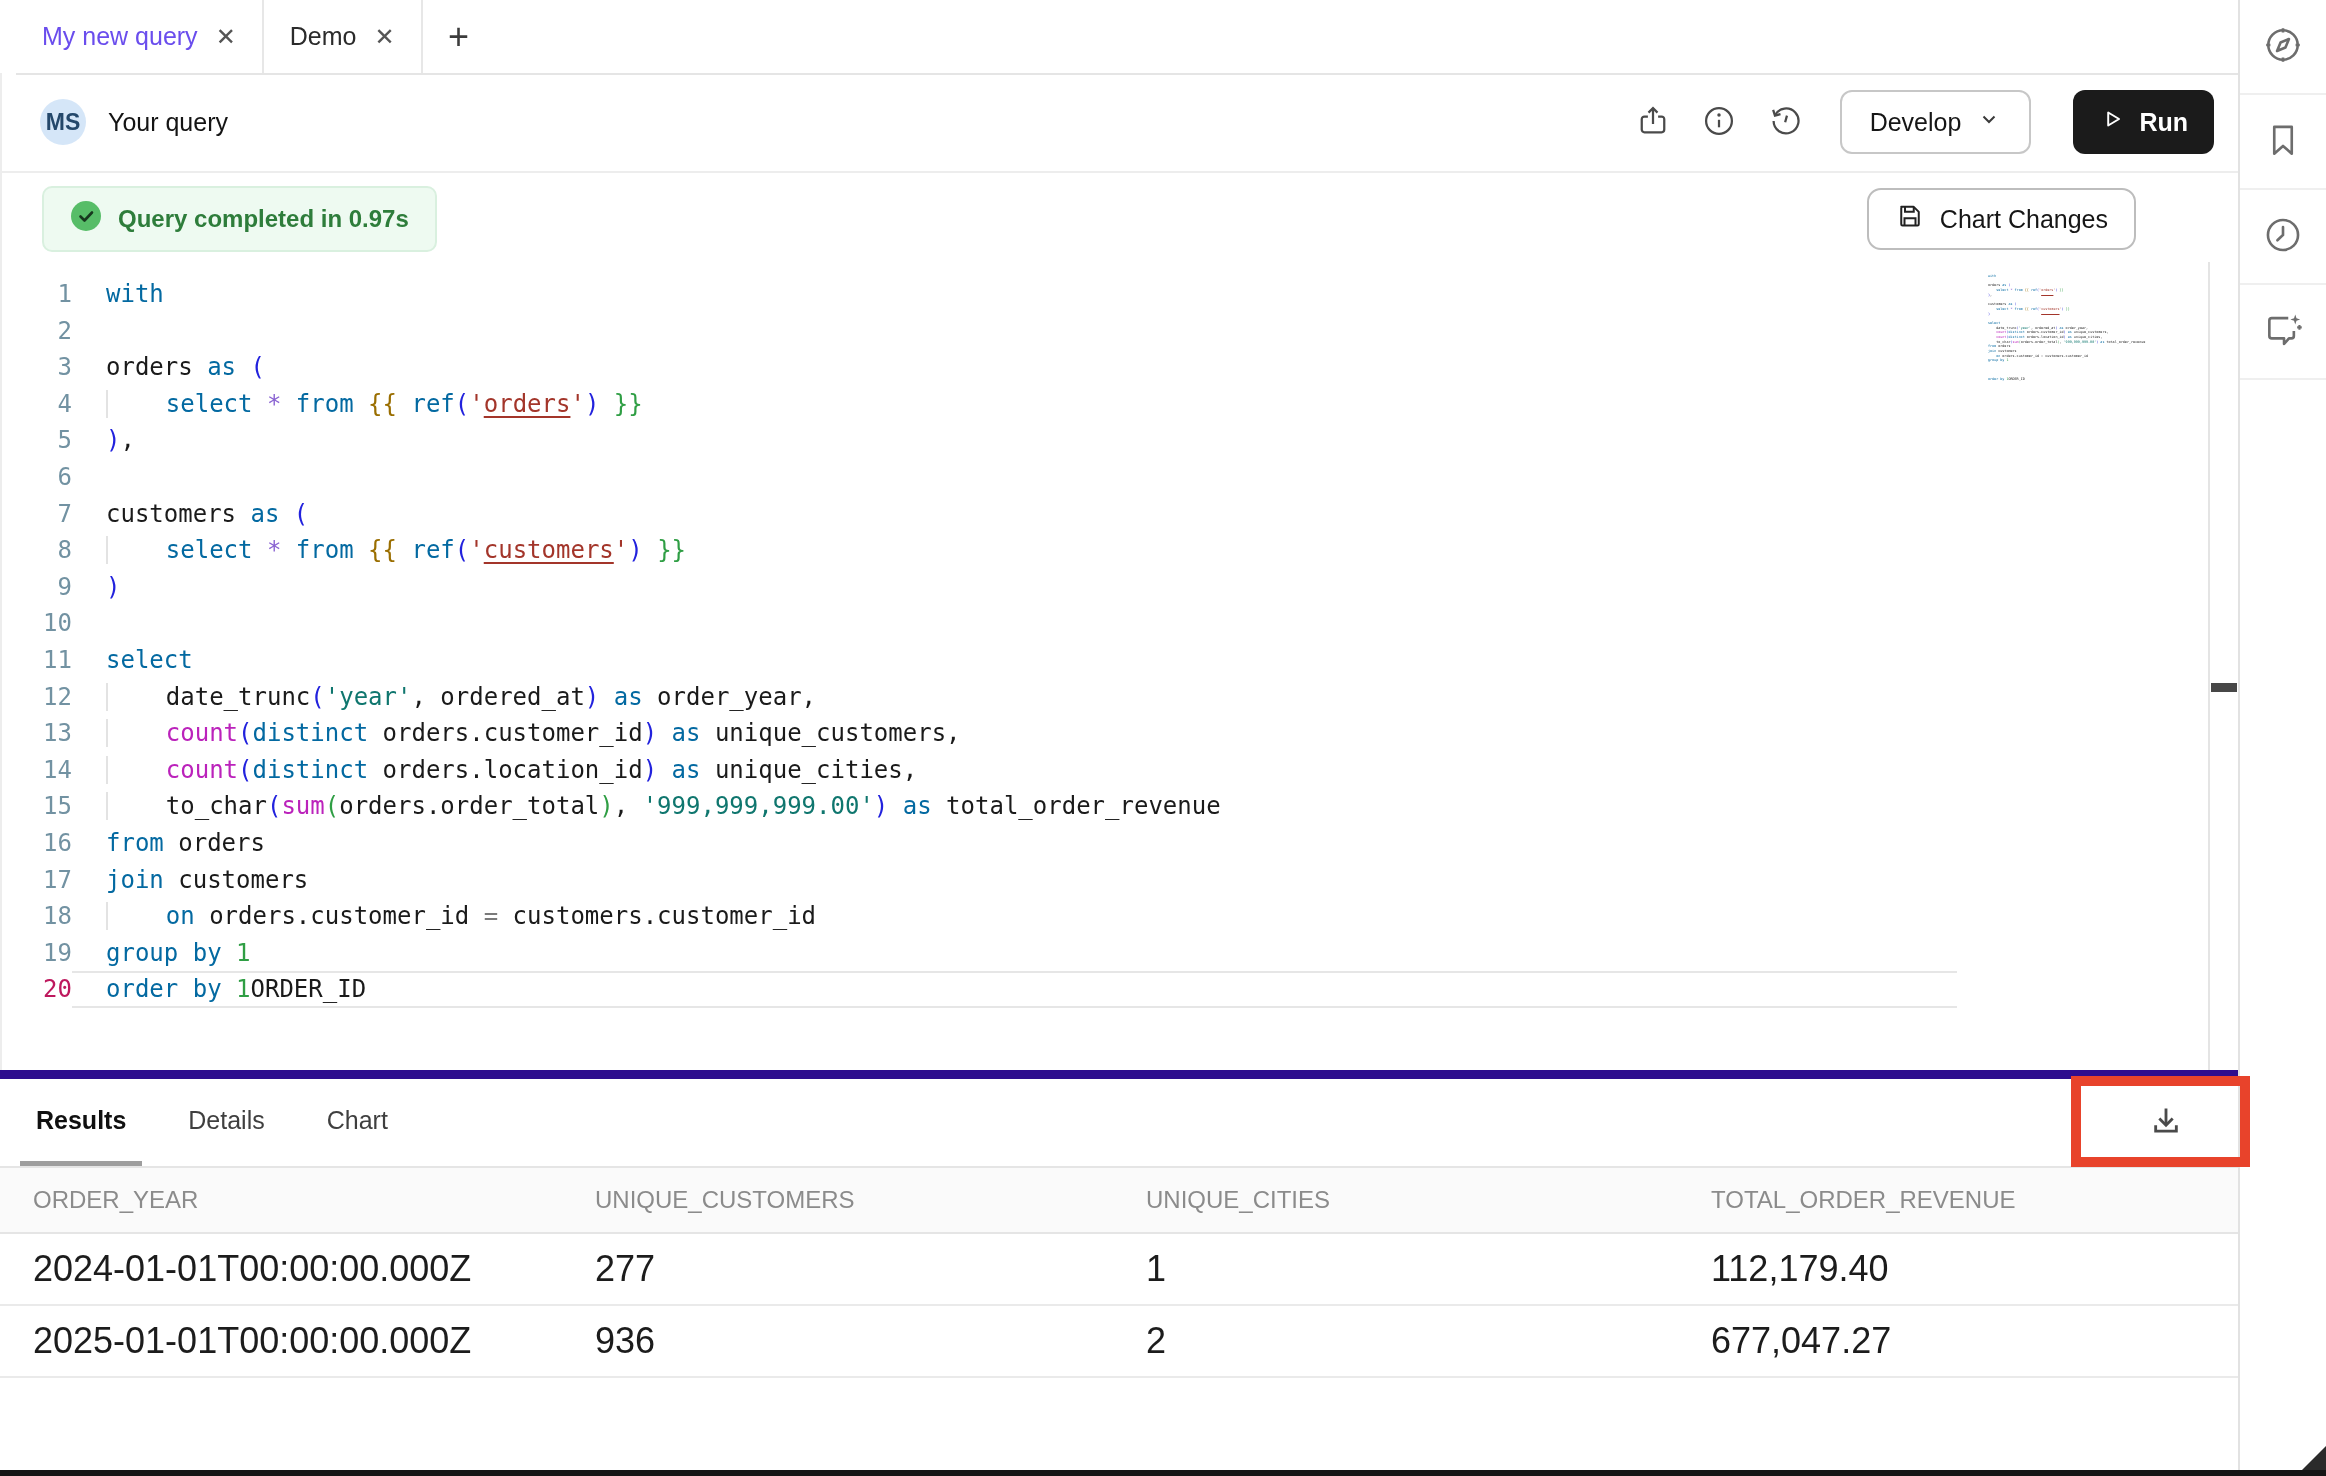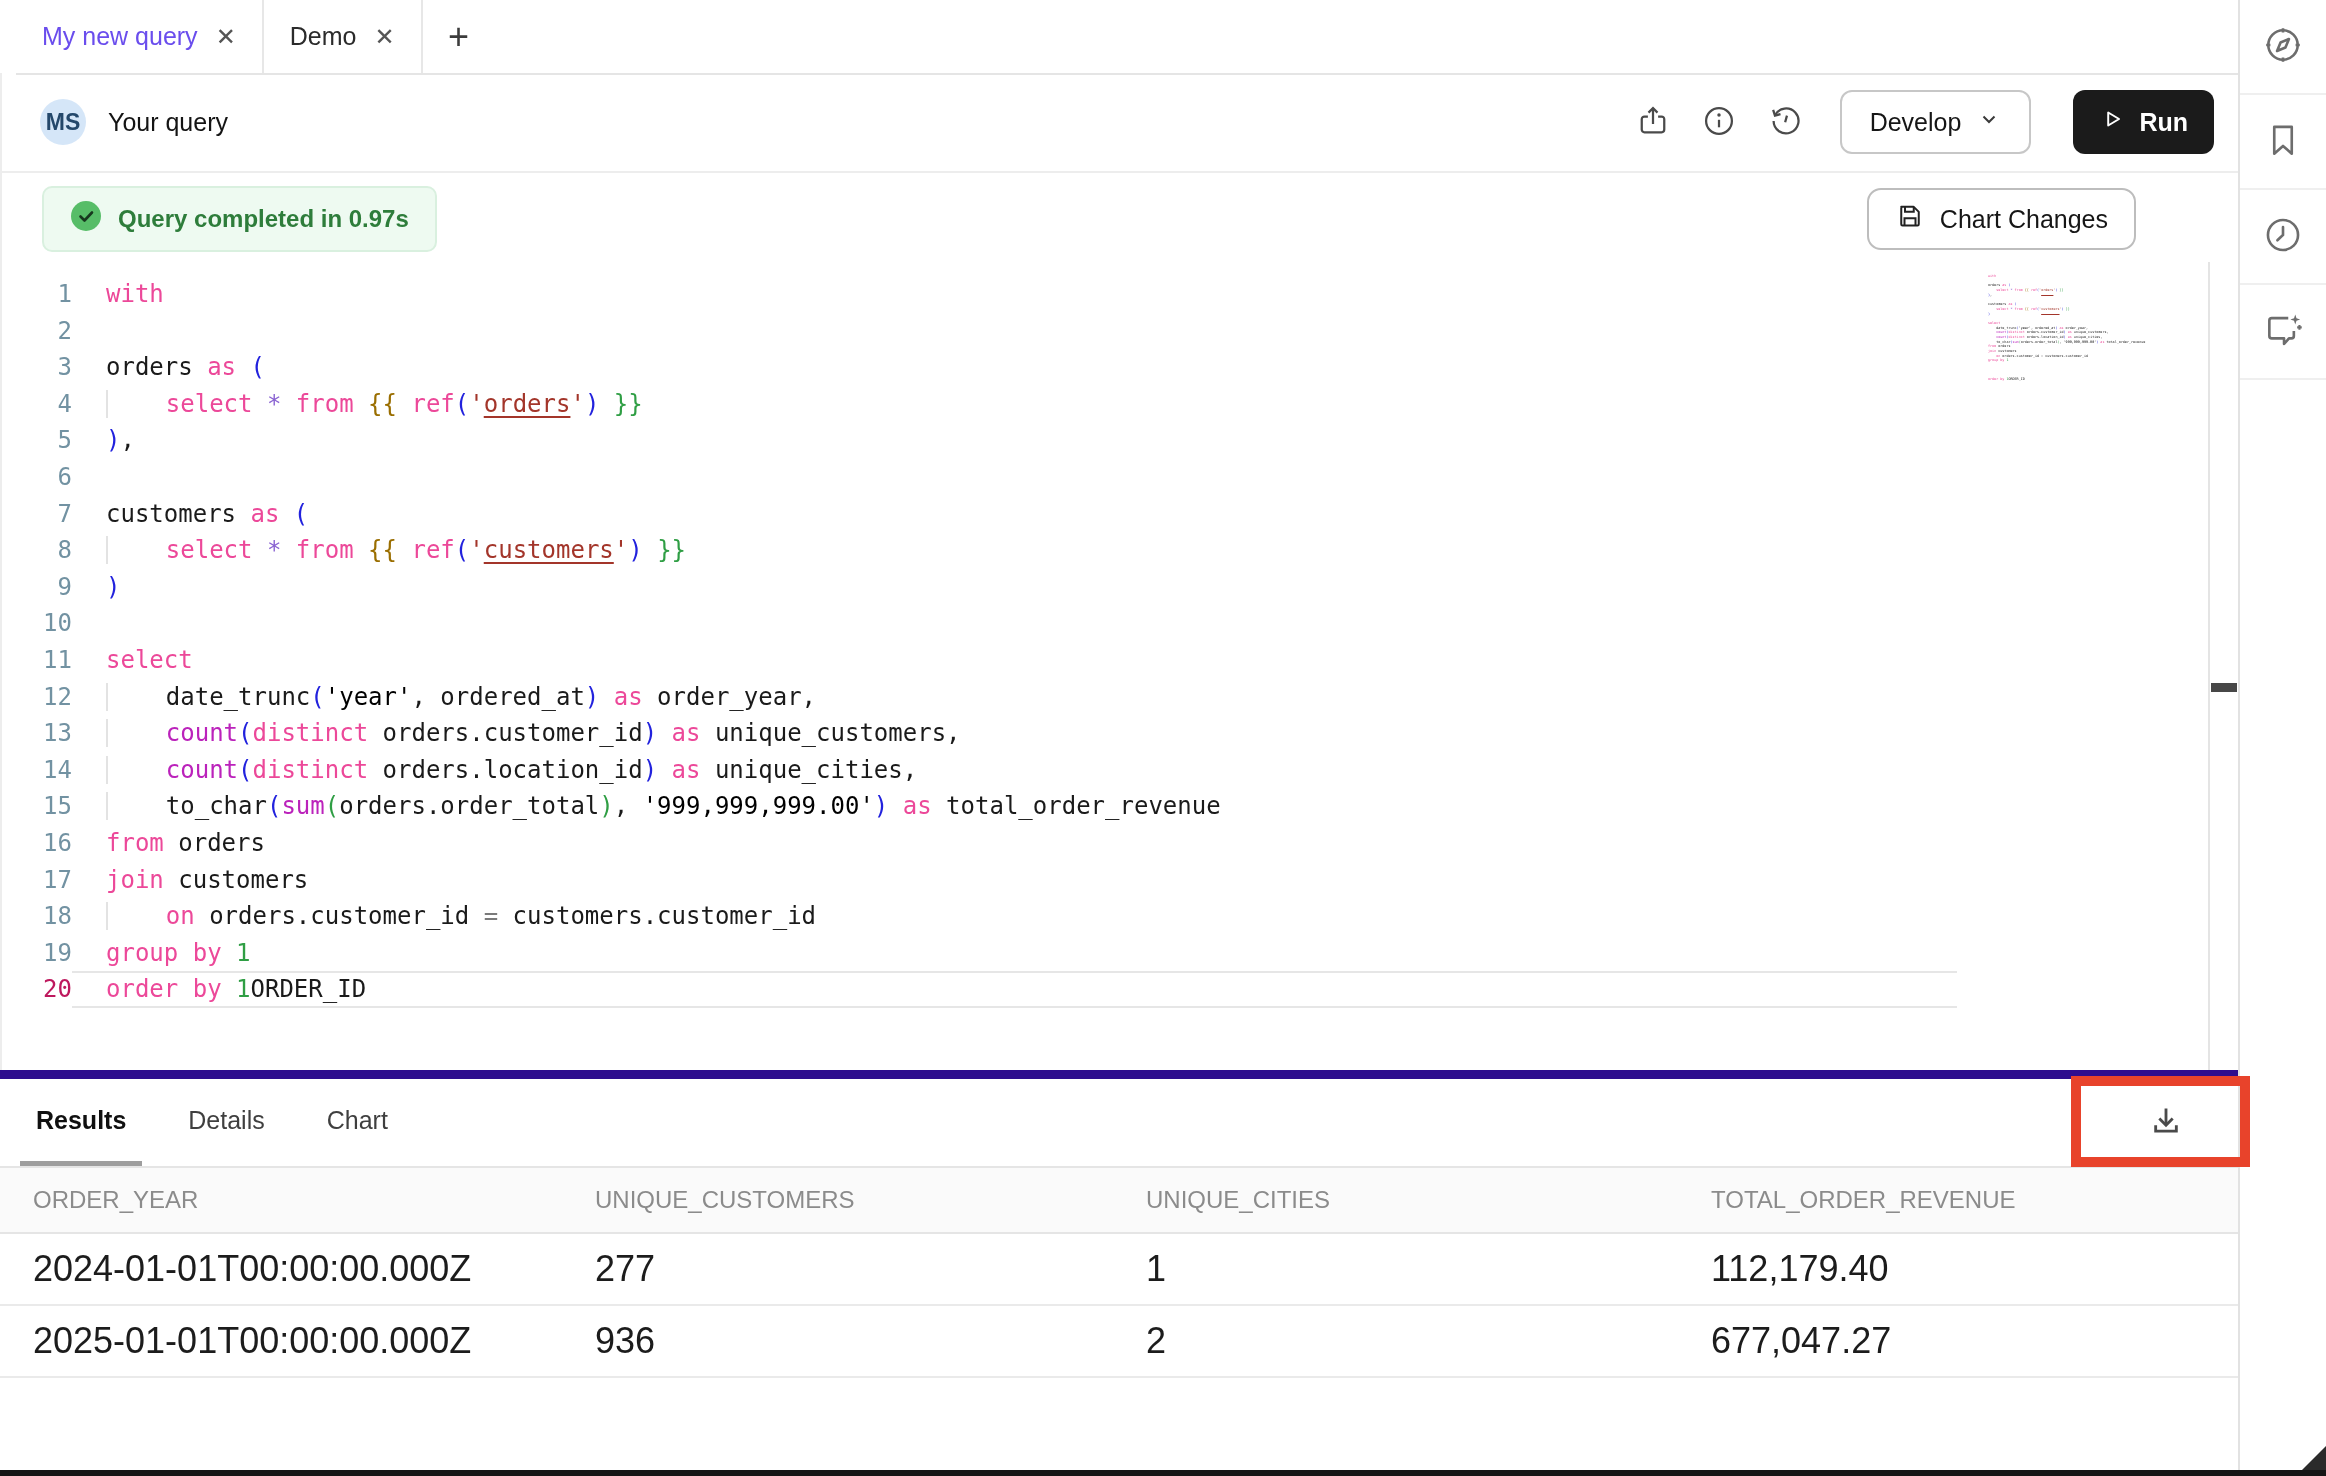--- a/index.html
+++ b/index.html
@@ -42,22 +42,22 @@
             border:2px solid #bdbdbd;border-radius:14px;font-size:25px;color:#161616;font-family:inherit;}
 
   
   .editor{position:absolute;left:0;top:262px;width:2208px;height:808px;background:#fff;}
   .code{position:absolute;left:0;top:14px;font-family:"DejaVu Sans Mono",monospace;font-size:24px;}
   .cline{display:flex;height:36.6px;line-height:36.6px;}
   .cline .num{width:72px;text-align:right;color:#7292a2;flex:none;}
   .cline.active .num{color:#be185d;}
   .cline .body{width:1885px;margin-left:0;padding-left:34px;white-space:pre;box-sizing:border-box;}
   .cline.active .body{border-top:2px solid #e6e6e6;border-bottom:2px solid #e6e6e6;line-height:32.6px;}
-  .tk-kw{color:#ec4899;} .tk-fn{color:#bb22bb;} .tk-id{color:#1a1a1a;}
-  .tk-str{color:#000000;margin-top:15px;} .tk-ref{color:#a3352a;text-decoration:underline;text-underline-offset:4px;}
+  .tk-kw{color:#0369a1;} .tk-fn{color:#bb22bb;} .tk-id{color:#1a1a1a;}
+  .tk-str{color:#0f766e;margin-top:15px;} .tk-ref{color:#a3352a;text-decoration:underline;text-underline-offset:4px;}
   .tk-refq{color:#a3352a;} .tk-jo{color:#9a6e00;} .tk-jc{color:#2f9e44;}
   .tk-p1{color:#2222dd;} .tk-p2{color:#2f9e44;} .tk-num{color:#2f9e44;}
   .tk-star{color:#8a63d2;} .tk-op{color:#7a7a7a;}
   .tk-ind{border-left:2px solid #e3e3e3;}
 
   .minimap{position:absolute;left:1988px;top:12px;width:132px;font-family:"DejaVu Sans Mono",monospace;
            font-size:3.4px;line-height:4.7px;}
   .minimap .cline{height:4.7px;line-height:4.7px;}
   .minimap .body{width:132px;padding-left:0;white-space:pre;border:none !important;}
   .minimap .tk-ind{border:none;}

